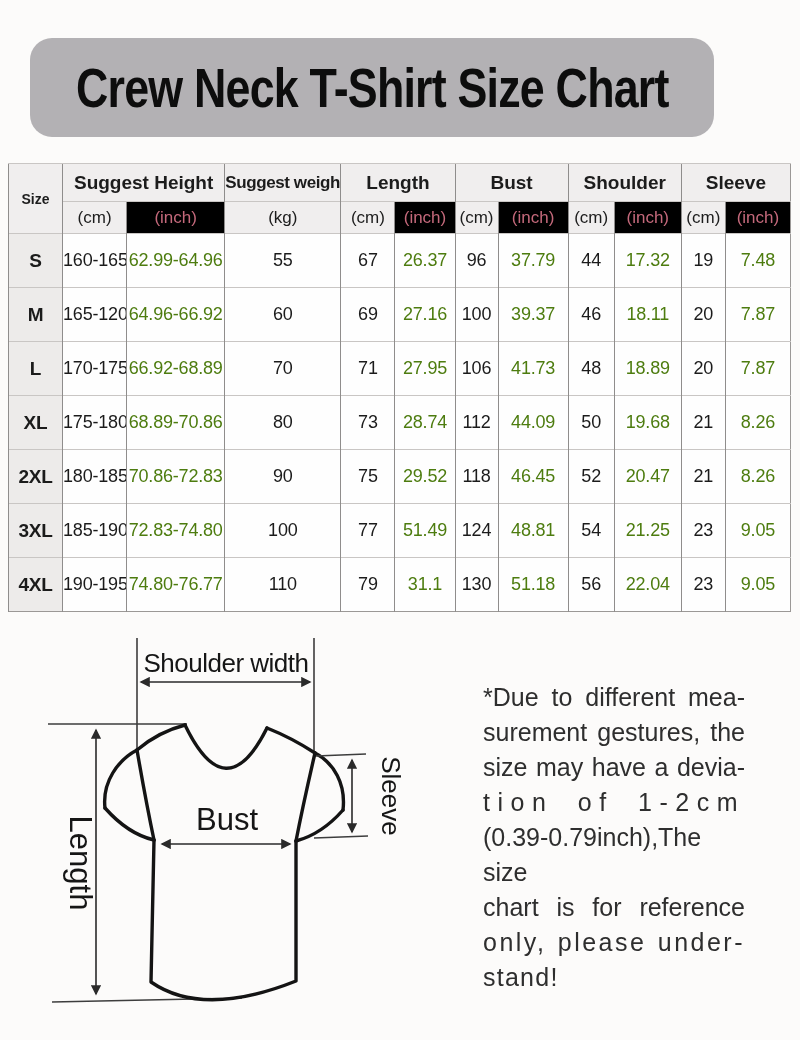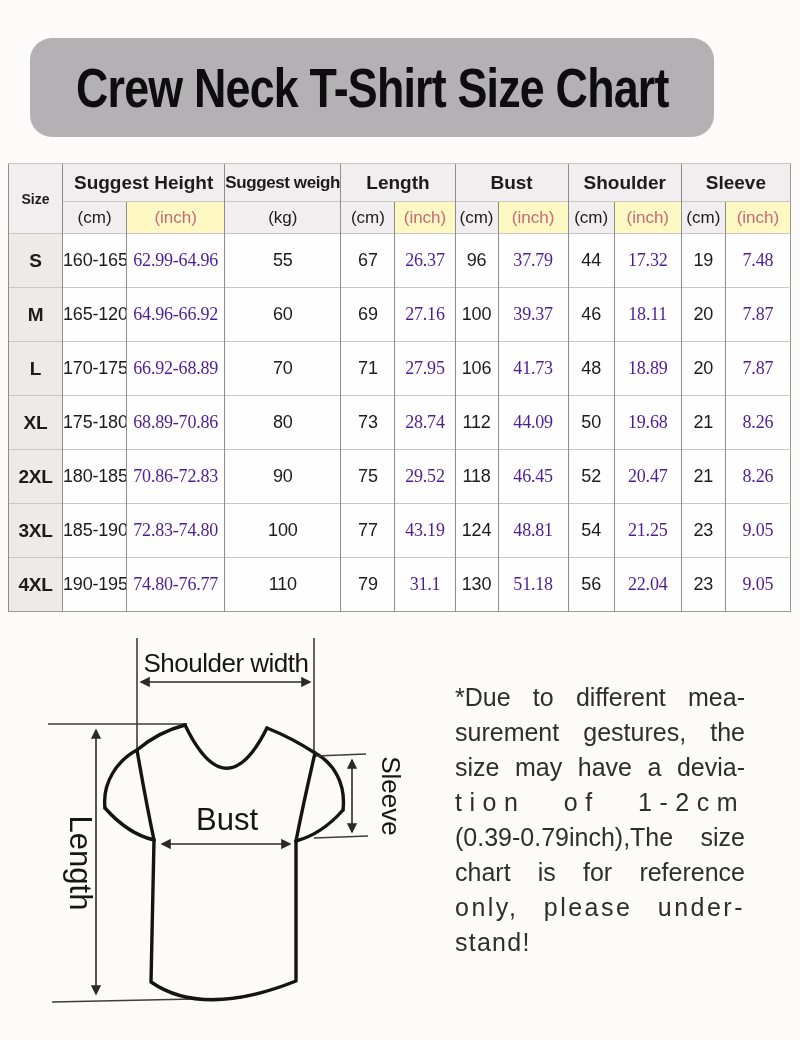--- a/index.html
+++ b/index.html
@@ -32,30 +32,30 @@
     padding:0;overflow:hidden;white-space:nowrap;
   }
   .size-table thead th{background:#f0eeee;color:#1c1c1c;}
   .size-table tr.group-row{height:38px;}
   .size-table tr.unit-row{height:32px;}
   .size-table tbody tr{height:54px;}
   .group-label{font-size:19px;font-weight:600;}
   .group-label.condensed{font-size:17px;letter-spacing:-0.4px;}
   .size-head{font-size:14px;font-weight:600;}
   .unit{font-size:17px;font-weight:400;}
-  .unit.inch{color:#c4697b;background:#fef9c3;}
+  .unit.inch{color:#c4697b;background:#000000;}
   .size-table tbody td{font-size:18px;letter-spacing:-0.2px;color:#1b1b1b;background:#fefefe;}
   .size-table tbody td.size-cell{background:#edebea;font-weight:600;font-size:19px;}
-  .size-table tbody td.inch{color:#4c1d95;font-family:Liberation Serif, serif;}
+  .size-table tbody td.inch{color:#4d7c0f;}
   
   .note{
     position:absolute;left:455px;top:680px;width:290px;
     font-size:25px;line-height:35px;color:#2e2e2e;font-weight:400;
   }
-  .note div{text-align:justify;text-align-last:justify;}
+  .note div{text-align:justify;text-align-last:justify;margin-left:28px;}
   .note div:nth-child(4){letter-spacing:0.30em;}
   .note div:nth-child(7){letter-spacing:0.10em;}
   .note div:last-child{text-align-last:left;letter-spacing:0.05em;}
   
   .diagram{position:absolute;left:30px;top:620px;width:430px;height:420px;}
   .guide{stroke:#3d3d3d;stroke-width:1.6;fill:none;}
   .arrow{stroke:#2a2a2a;stroke-width:1.6;fill:none;}
   .shirt{stroke:#141414;stroke-width:3.4;fill:none;stroke-linecap:round;stroke-linejoin:round;}
   .diag-label{font-family:"Liberation Sans",sans-serif;fill:#161616;}
 </style>
@@ -175,21 +175,21 @@
         <td class="inch">20.47</td>
         <td>21</td>
         <td class="inch">8.26</td>
       </tr>
       <tr>
         <td class="size-cell">3XL</td>
         <td>185-190</td>
         <td class="inch">72.83-74.80</td>
         <td>100</td>
         <td>77</td>
-        <td class="inch">43.19</td>
+        <td class="inch">51.49</td>
         <td>124</td>
         <td class="inch">48.81</td>
         <td>54</td>
         <td class="inch">21.25</td>
         <td>23</td>
         <td class="inch">9.05</td>
       </tr>
       <tr>
         <td class="size-cell">4XL</td>
         <td>190-195</td>

